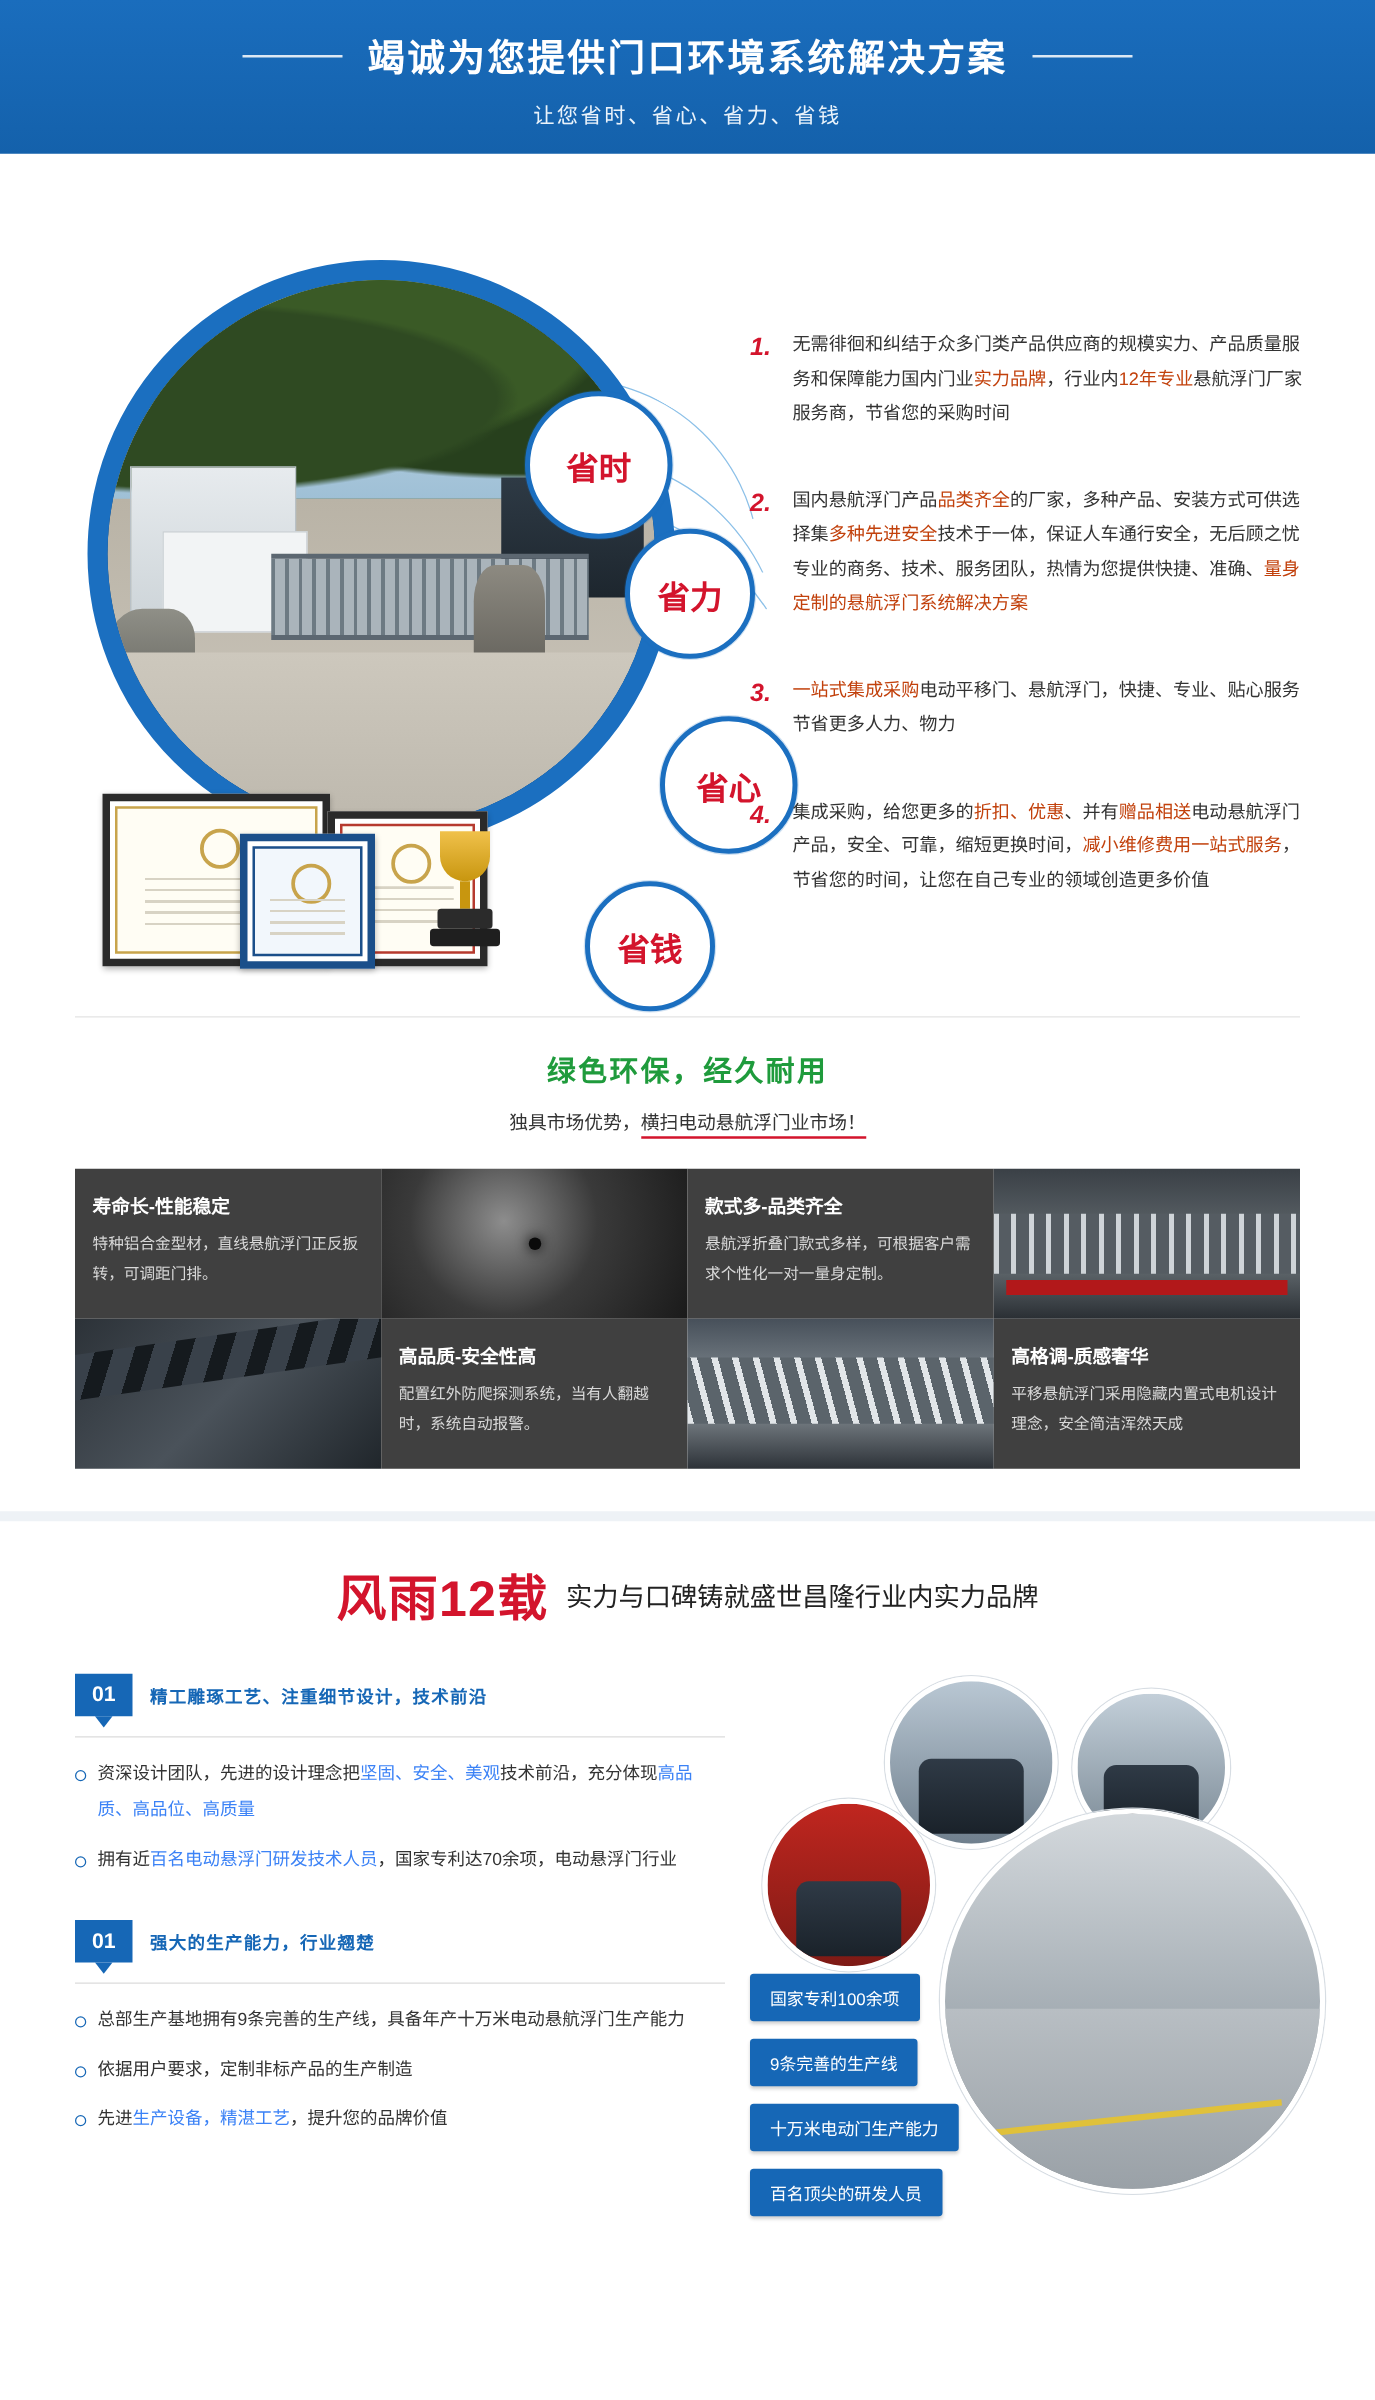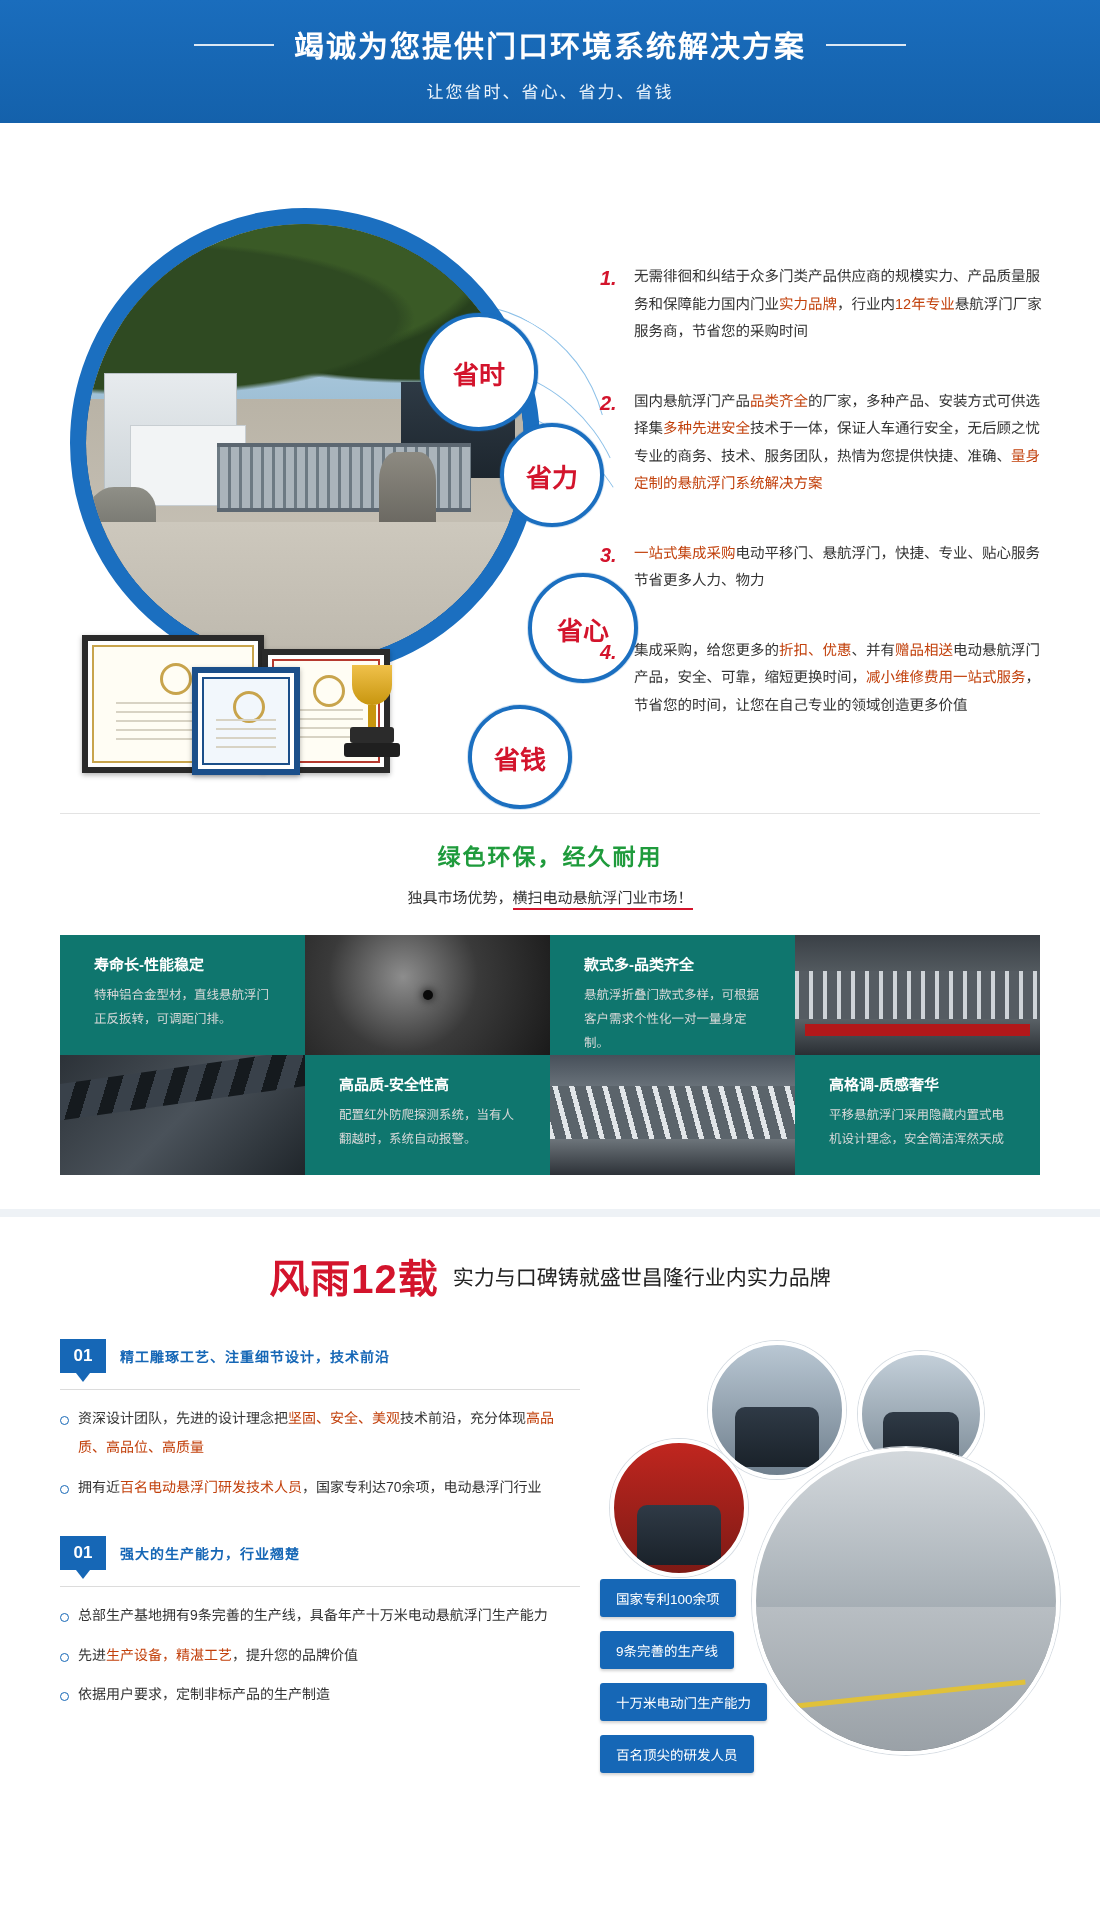--- a/index.html
+++ b/index.html
@@ -138,21 +138,21 @@
   
   .sec2{padding:24px 0 18px;text-align:center;border-top:1px solid #e3e3e3;margin:0 60px;}
   .g-title{color:#1f9b3c;font-size:23px;font-weight:bold;letter-spacing:2px;}
   .g-sub{margin-top:14px;font-size:15px;color:#333;}
   .g-sub .uline{border-bottom:2px solid #d3142c;padding-bottom:2px;}
 
   
   .grid{margin:10px 60px 0;display:grid;grid-template-columns:1fr 1fr 1fr 1fr;
     grid-template-rows:120px 120px;width:980px;}
   .cell{position:relative;overflow:hidden;}
-  .cell.txt{background:#0f766e;color:#fff;padding:18px 34px 0;box-sizing:border-box;}
+  .cell.txt{background:#404040;color:#fff;padding:18px 14px 0;box-sizing:border-box;}
   .cell.txt h4{margin:0 0 10px;font-size:15px;font-weight:bold;color:#fff;}
   .cell.txt p{margin:0;font-size:12.5px;line-height:1.9;color:#d8d8d8;}
   .img-steel{background:linear-gradient(135deg,#2c3238 0%,#4a525a 50%,#20262b 100%);}
   .img-steel:after{content:"";position:absolute;left:-20%;top:10%;width:140%;height:30%;
     background:repeating-linear-gradient(115deg,#151a1e 0 14px,#39414a 14px 30px);transform:rotate(-8deg);}
   .img-knob{background:radial-gradient(circle at 40% 35%,#8d8d8d 0%,#3a3a3a 45%,#1a1a1a 100%);}
   .img-knob:after{content:"";position:absolute;left:50%;top:46%;width:10px;height:10px;margin-left:-5px;
     border-radius:50%;background:#0a0a0a;box-shadow:0 0 10px #000;}
   .img-gate{background:linear-gradient(180deg,#3a4046 0%,#6a7277 60%,#2a2f34 100%);}
   .img-gate:after{content:"";position:absolute;left:0;top:30%;width:100%;height:40%;
@@ -177,21 +177,21 @@
     margin-right:14px;
   }
   .badge:after{content:"";position:absolute;left:50%;margin-left:-7px;bottom:-9px;
     border-left:7px solid transparent;border-right:7px solid transparent;border-top:9px solid #1667b6;}
   .blk-title{color:#1667b6;font-size:14px;font-weight:bold;letter-spacing:1px;}
   .blk-rule{height:1px;background:#dcdcdc;margin:16px 0 14px;}
   .bullets{list-style:none;margin:0;padding:0;}
   .bullets li{position:relative;padding-left:18px;font-size:14px;line-height:2.1;color:#333;margin-bottom:10px;}
   .bullets li:before{content:"";position:absolute;left:0;top:12px;width:7px;height:7px;border-radius:50%;
     border:1px solid #1667b6;background:#fff;}
-  .bullets .hl{color:#c2410c;}
+  .bullets .hl{color:#3b82f6;}
 
   .photos{position:absolute;right:40px;top:-10px;width:460px;height:520px;}
   .pcircle{position:absolute;border-radius:50%;border:4px solid #ffffff;box-shadow:0 0 0 1px #d7dde3;overflow:hidden;}
   .pc1{left:108px;top:12px;width:130px;height:130px;background:linear-gradient(180deg,#b9c7d3 0%,#6f7f8d 100%);}
   .pc2{left:258px;top:22px;width:118px;height:118px;background:linear-gradient(180deg,#c3cfd9 0%,#7a8995 100%);}
   .pc3{left:10px;top:110px;width:130px;height:130px;background:linear-gradient(180deg,#c0261f 0%,#7d1a15 100%);}
   .pc4{left:152px;top:118px;width:300px;height:300px;background:linear-gradient(180deg,#d3d8dc 0%,#9fa8af 60%,#6f767c 100%);}
   .pc4 .floor{position:absolute;left:0;bottom:0;width:100%;height:48%;
     background:linear-gradient(180deg,#b8bec3 0%,#9aa1a7 100%);}
   .pc4 .line{position:absolute;left:10%;bottom:18%;width:80%;height:5px;background:#e0c13a;transform:rotate(-6deg);}
@@ -342,22 +342,22 @@
       </div>
 
       <div class="block" style="margin-top:34px">
         <div class="blk-head">
           <div class="badge">01</div>
           <div class="blk-title">强大的生产能力，行业翘楚</div>
         </div>
         <div class="blk-rule"></div>
         <ul class="bullets">
           <li><span>总部生产基地拥有9条完善的生产线，具备年产十万米电动悬航浮门生产能力</span></li>
+          <li><span>依据用户要求，定制非标产品的生产制造</span></li>
           <li><span>先进</span><span class="hl">生产设备，精湛工艺</span><span>，提升您的品牌价值</span></li>
-          <li><span>依据用户要求，定制非标产品的生产制造</span></li>
         </ul>
       </div>
 
       <div class="photos">
         <div class="pcircle pc1">
             <div class="pp"></div>
           </div>
         <div class="pcircle pc2">
             <div class="pp"></div>
           </div>

